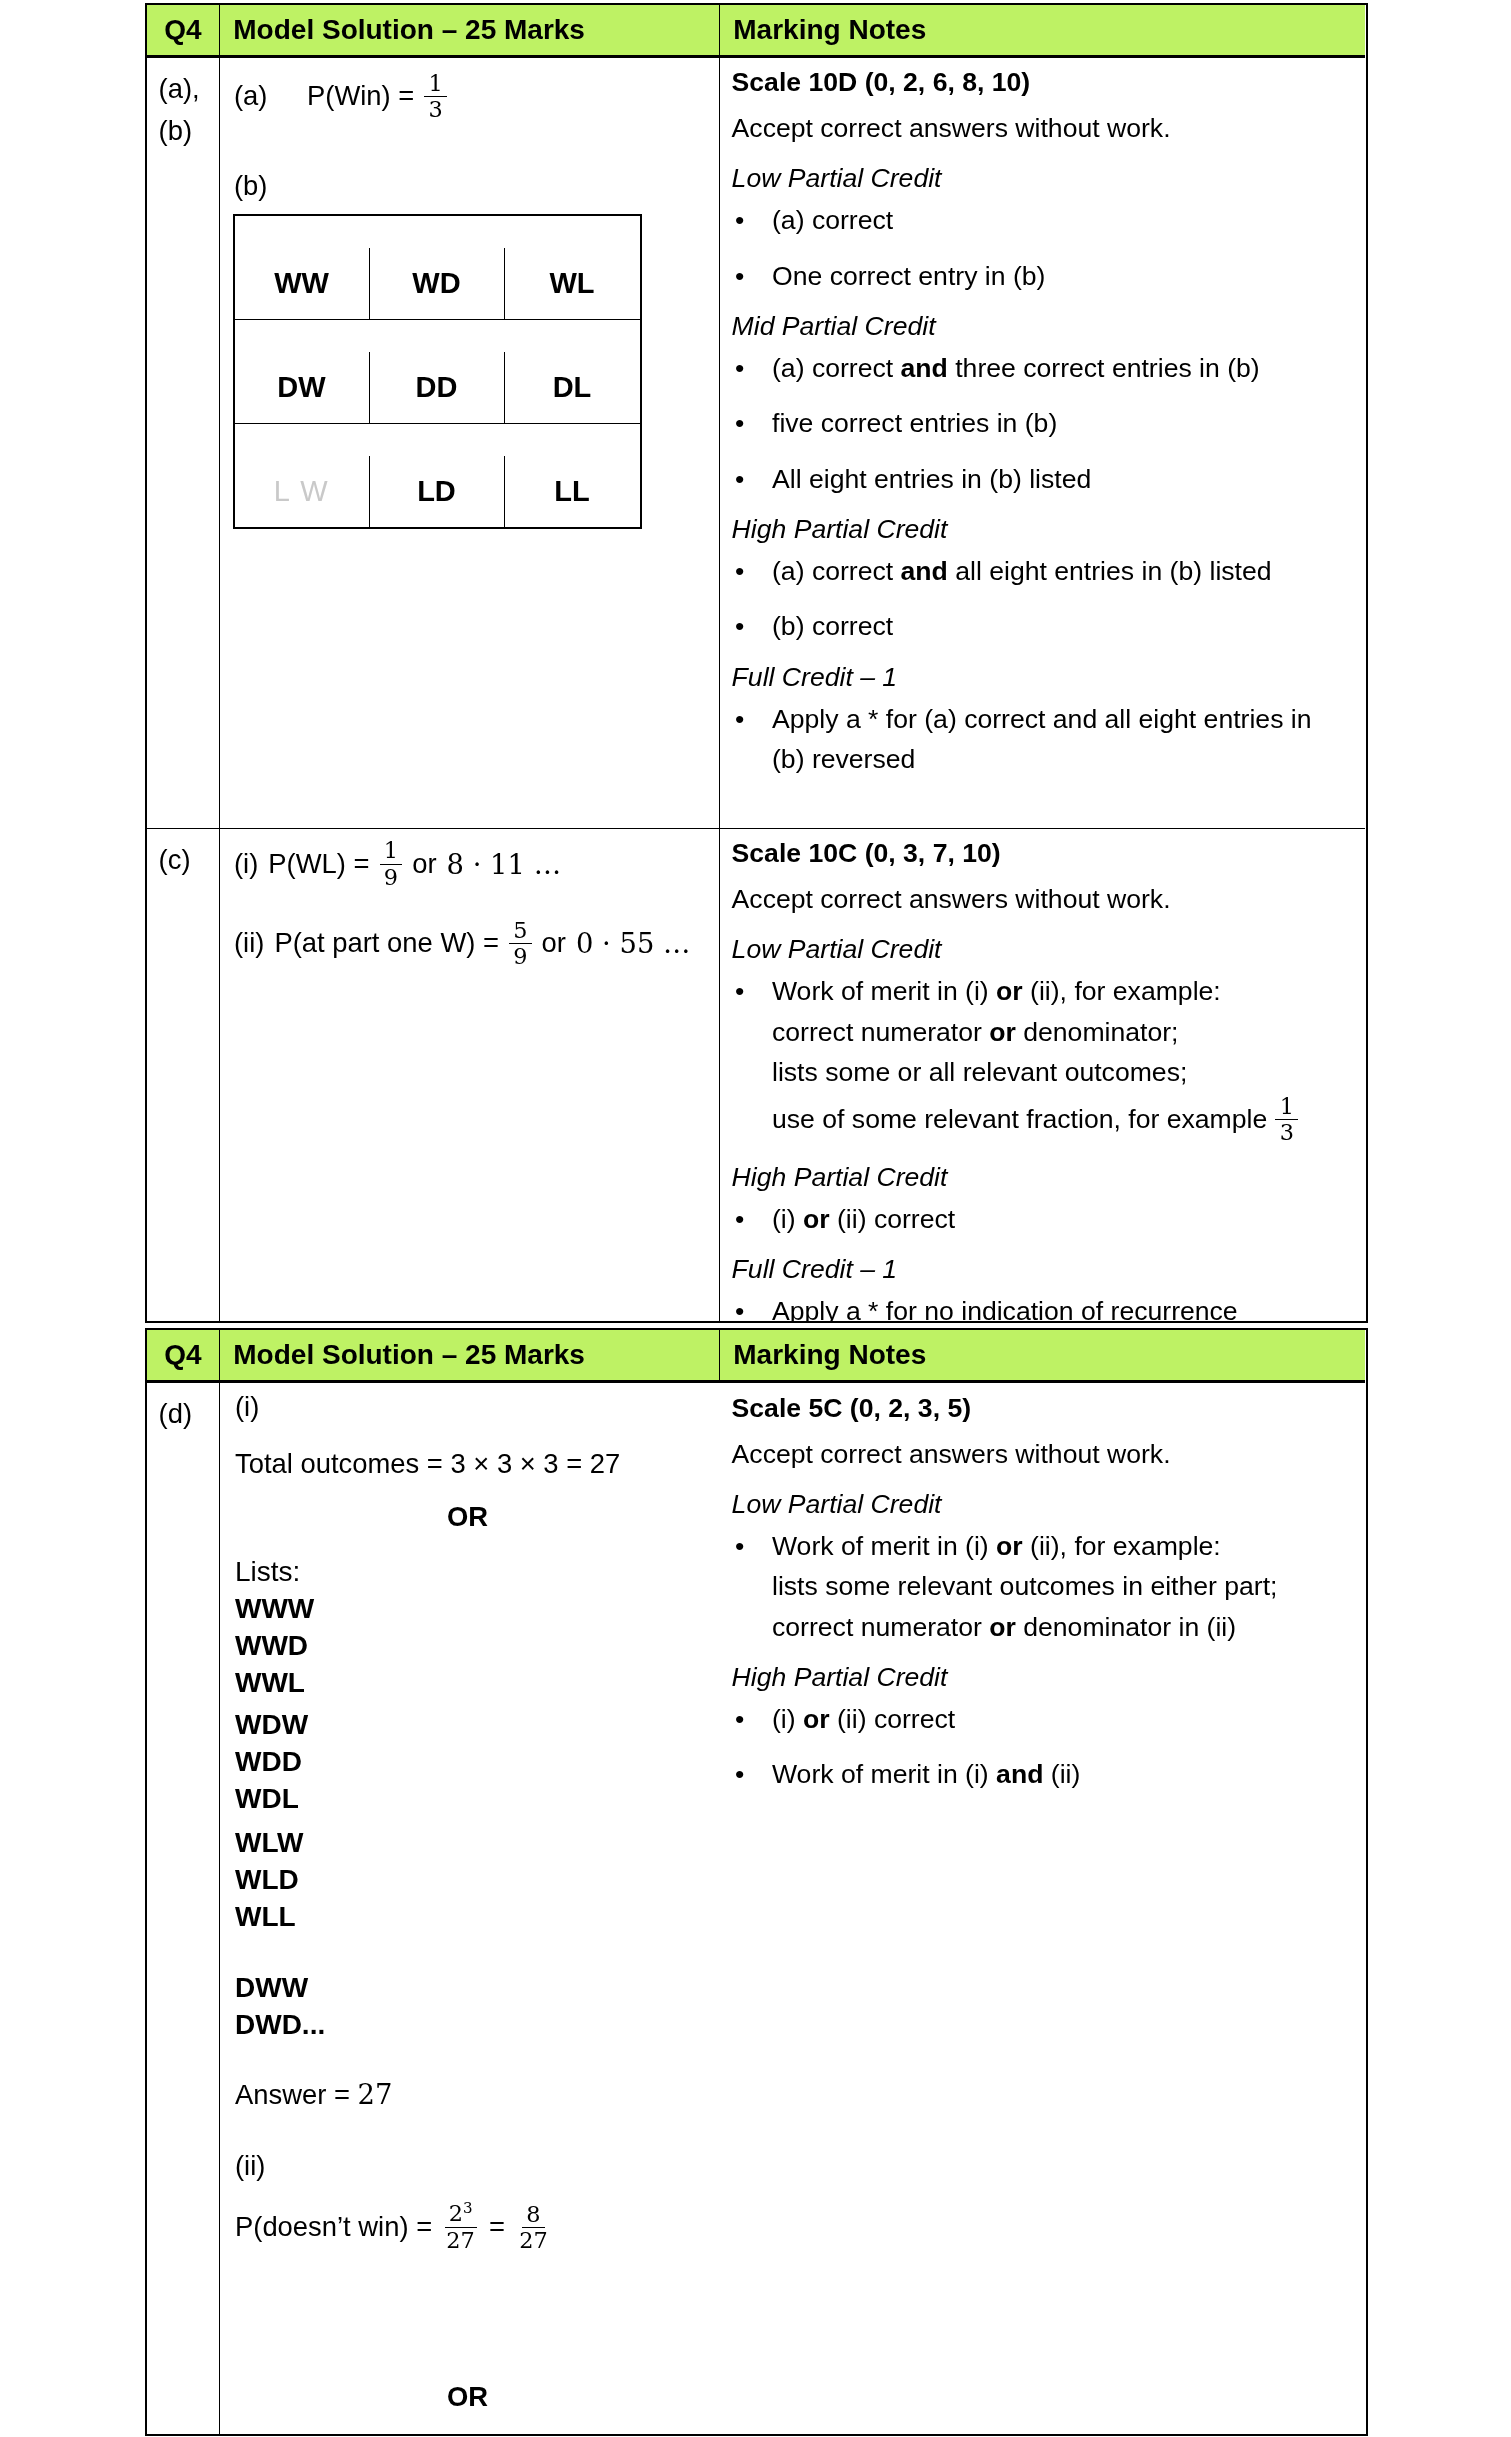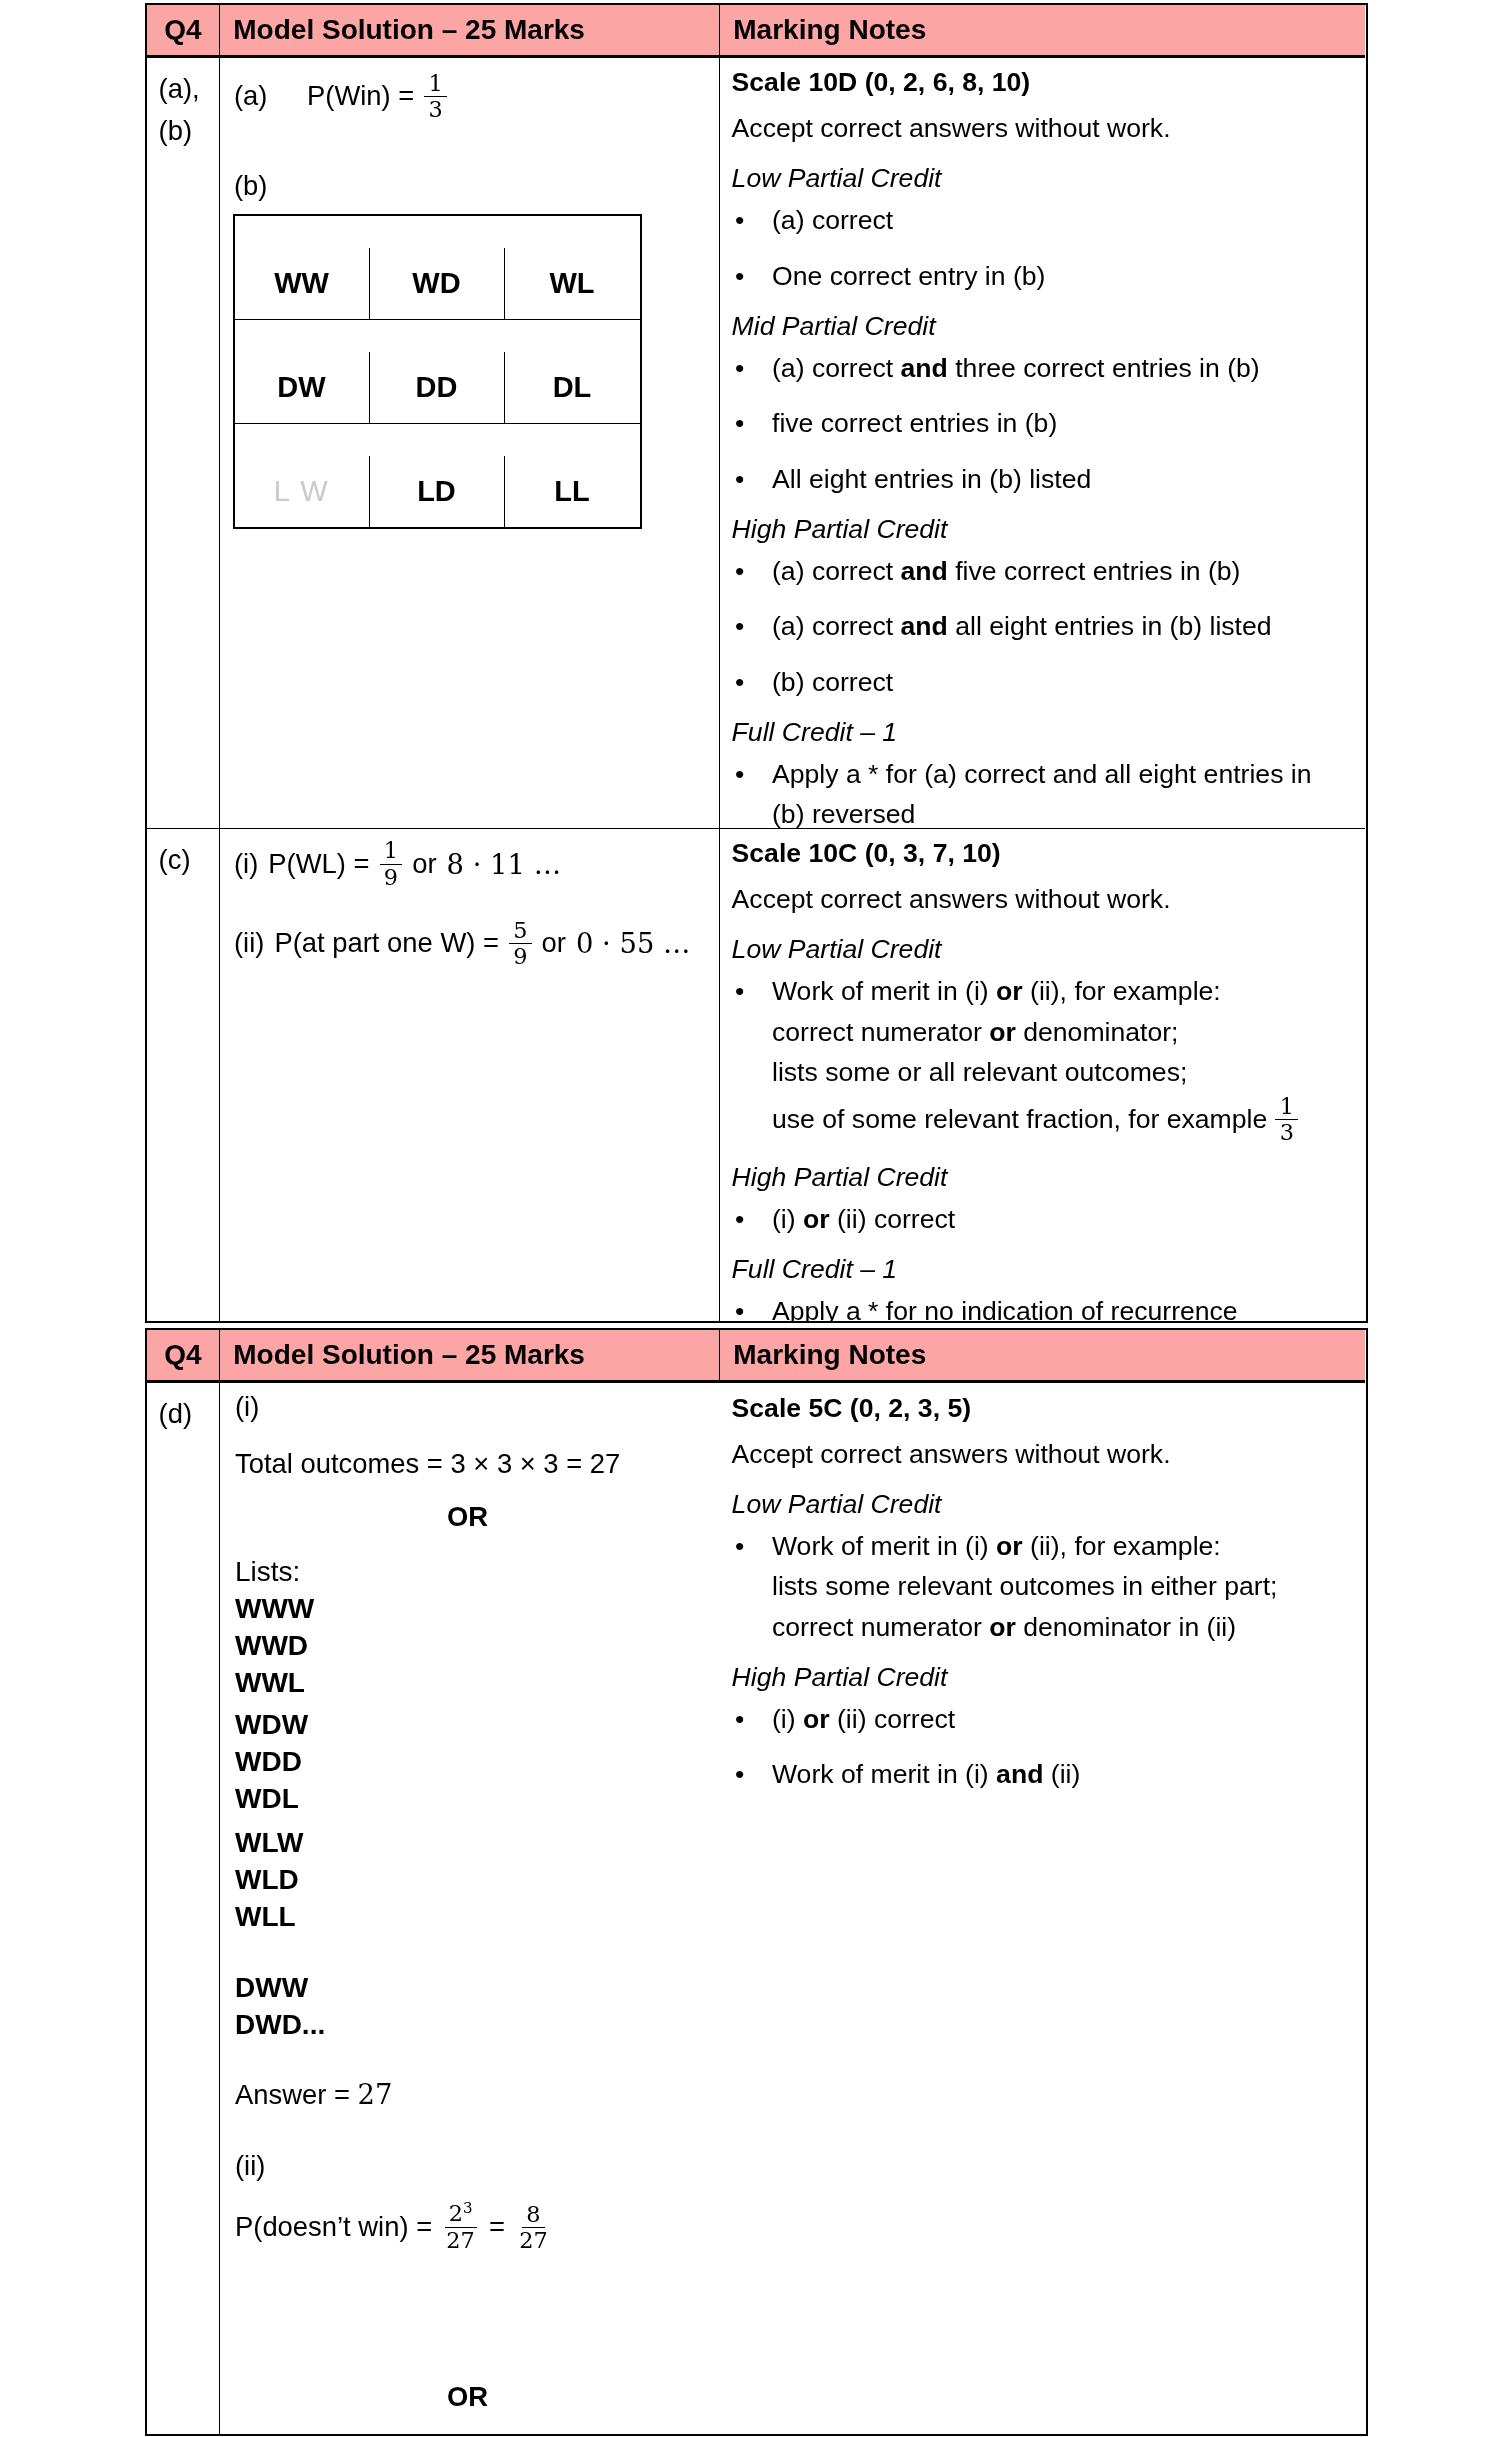--- a/index.html
+++ b/index.html
@@ -5,21 +5,21 @@
   html,body{margin:0;padding:0;background:#ffffff;}
   .page{position:relative;width:1511px;height:2438px;background:#fff;overflow:hidden;
         font-family:"Liberation Sans",sans-serif;color:#000;}
   .mtable{position:absolute;left:145px;width:1223px;border:2.5px solid #000;background:#fff;
           display:grid;grid-template-columns:73px 500px 645px;box-sizing:border-box;}
   .t1{top:2.5px;grid-template-rows:53px 771px 492px;}
   .t2{top:1328px;grid-template-rows:53px 1051px;}
   .cell{box-sizing:border-box;overflow:hidden;}
   .bR{border-right:1.7px solid #000;}
   .bB{border-bottom:1.7px solid #000;}
-  .th{background:#fca5a5;font-weight:bold;font-size:28px;display:flex;align-items:center;
+  .th{background:#bef264;font-weight:bold;font-size:28px;display:flex;align-items:center;
       border-bottom:3.3px solid #000;}
   .th-c1{justify-content:center;border-right:1.7px solid #000;}
   .th-pad{padding-left:13.3px;}
   .qcol{padding:10px 0 0 11.6px;font-size:27.4px;line-height:42px;}
   
   .frac{display:inline-flex;flex-direction:column;align-items:center;
         font-family:"DejaVu Serif",serif;font-size:22.4px;line-height:1.12;}
   .fnum{border-bottom:1.7px solid #000;padding:0 4.2px;}
   .fden{padding:0 4.2px;}
   .fsup{font-size:15px;vertical-align:super;line-height:1;}
@@ -118,21 +118,20 @@
       <div class="note-scale">Scale 10D (0, 2, 6, 8, 10)</div>
       <div class="note-accept">Accept correct answers without work.</div>
       <div class="note-h">Low Partial Credit</div>
       <div class="note-bullet">(a) correct</div>
       <div class="note-bullet">One correct entry in (b)</div>
       <div class="note-h">Mid Partial Credit</div>
       <div class="note-bullet">(a) correct <b>and</b> three correct entries in (b)</div>
       <div class="note-bullet">five correct entries in (b)</div>
       <div class="note-bullet">All eight entries in (b) listed</div>
       <div class="note-h">High Partial Credit</div>
-      <div class="note-bullet">(a) correct <b>and</b> five correct entries in (b)</div>
       <div class="note-bullet">(a) correct <b>and</b> all eight entries in (b) listed</div>
       <div class="note-bullet">(b) correct</div>
       <div class="note-h">Full Credit – 1</div>
       <div class="note-bullet">Apply a * for (a) correct and all eight entries in</div>
       <div class="note-cont">(b) reversed</div>
     </div>
 
     <div class="cell bR qcol">
       <div>(c)</div>
     </div>

